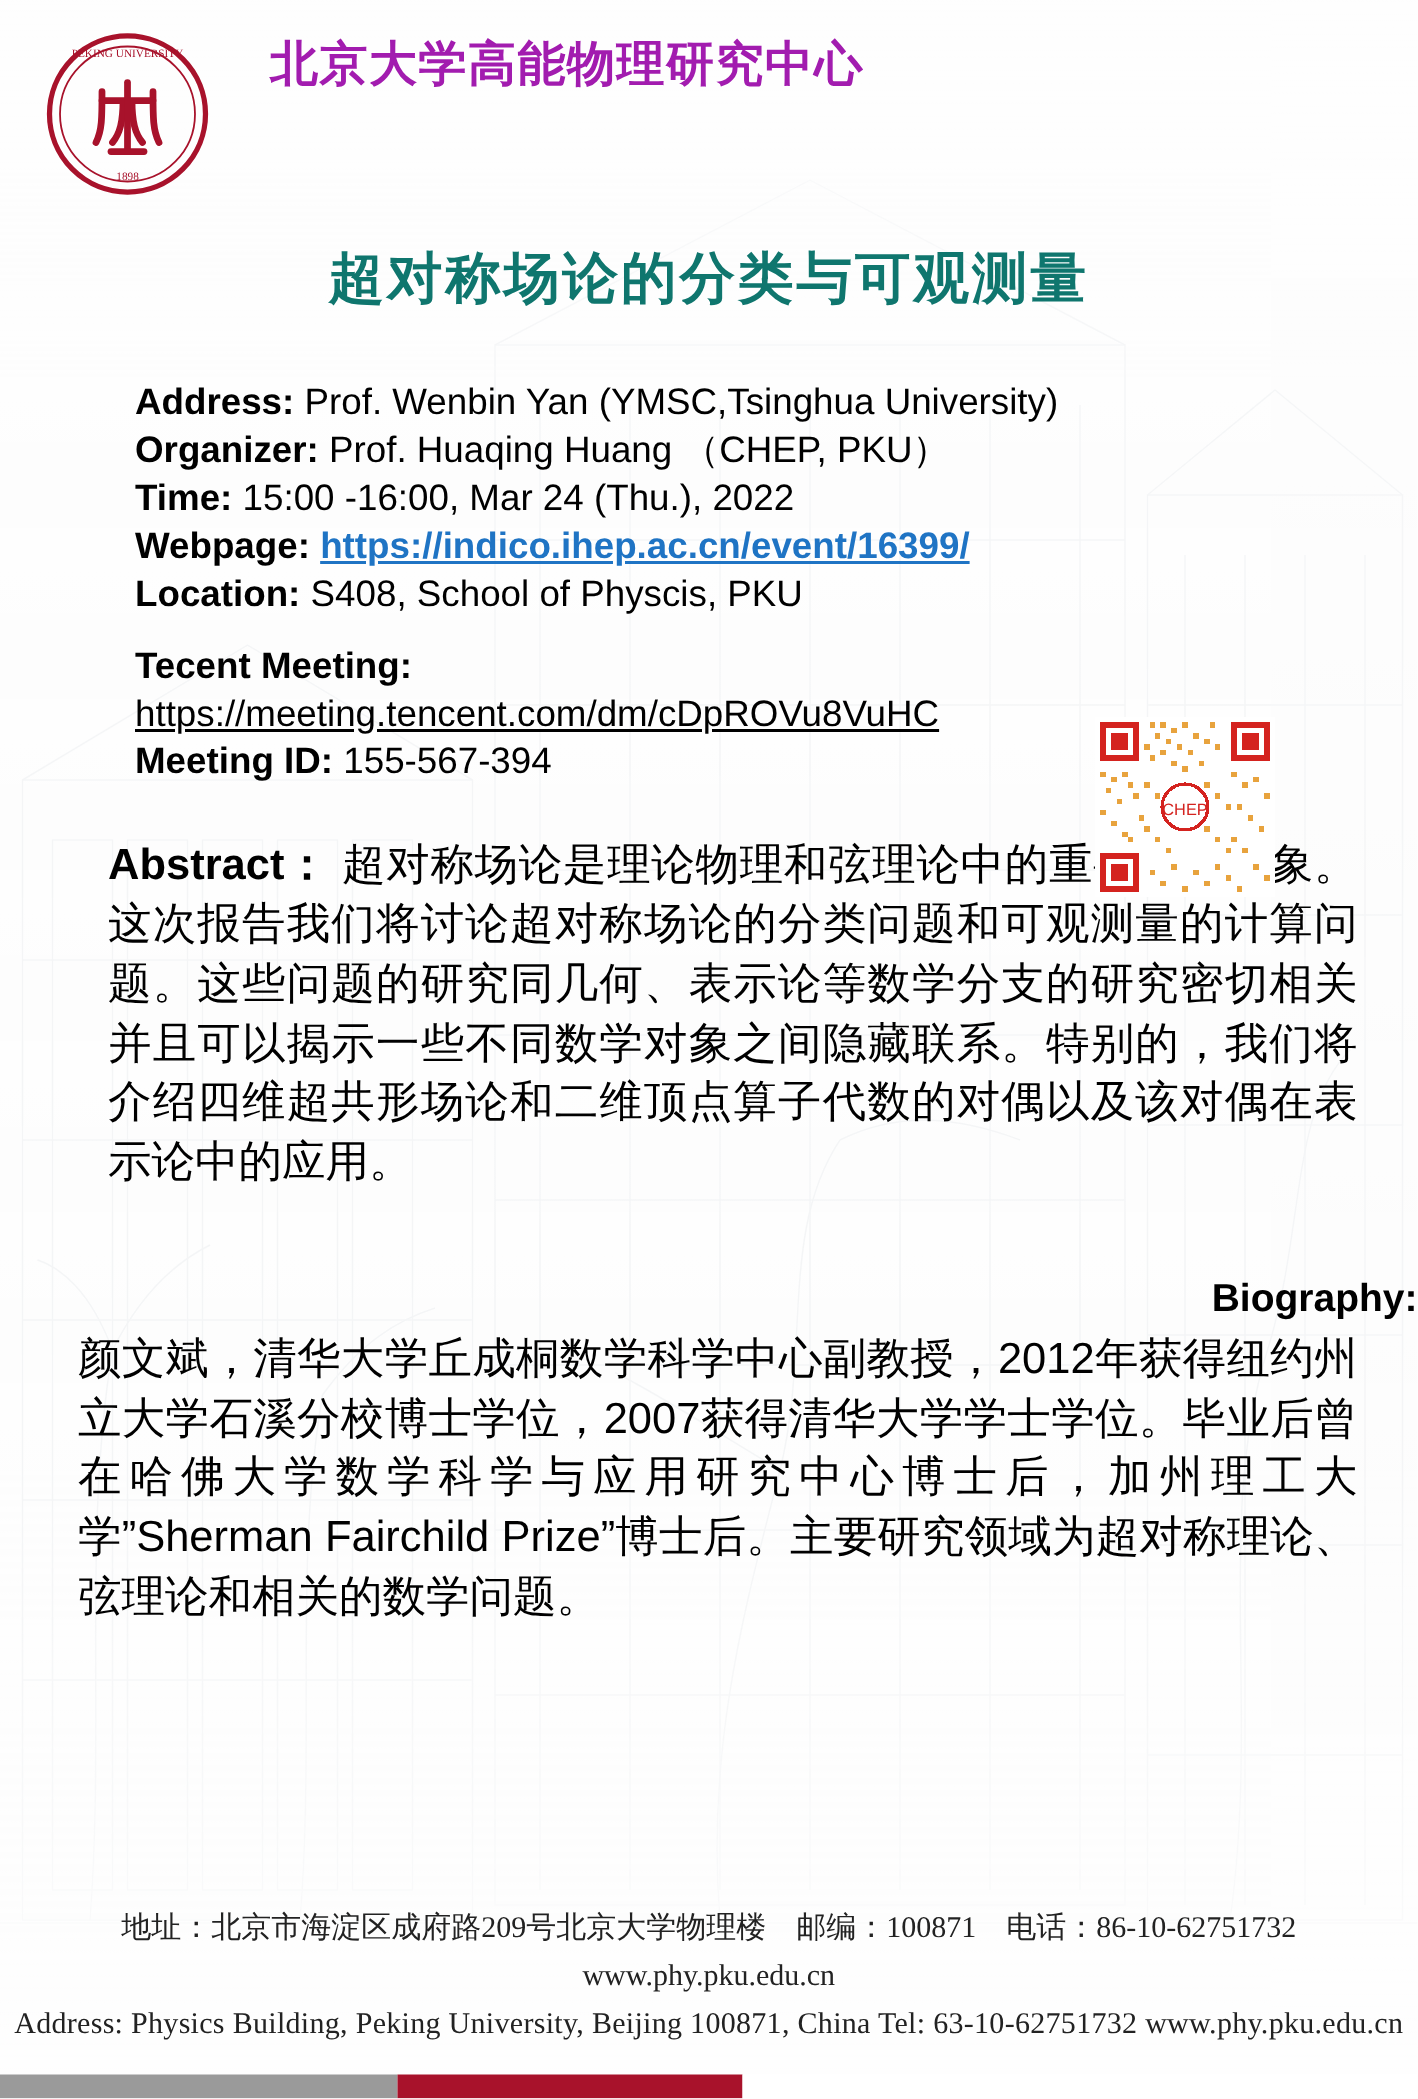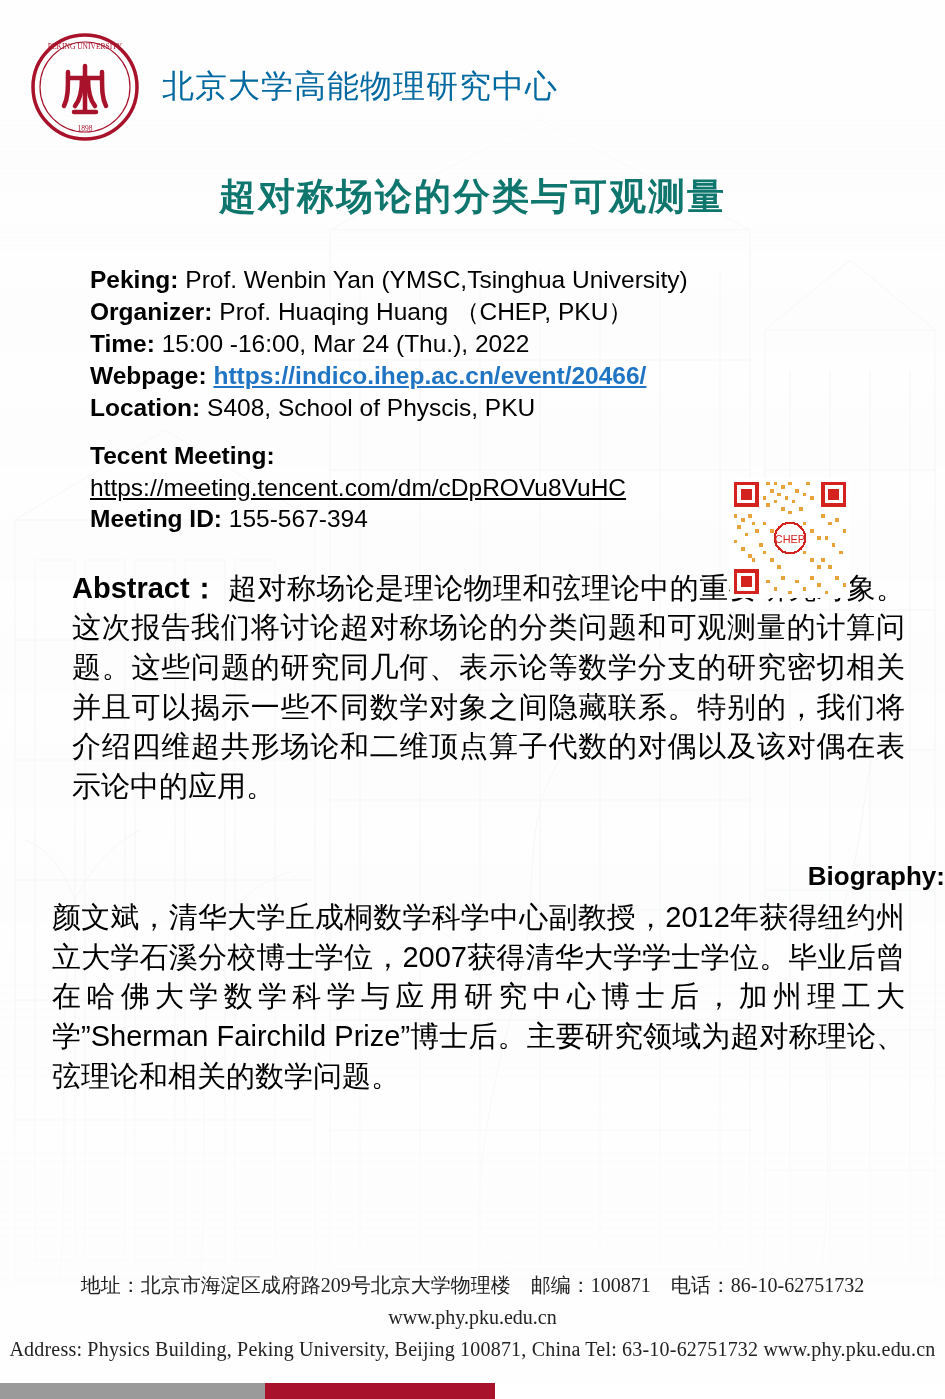--- a/index.html
+++ b/index.html
@@ -32,33 +32,32 @@
     pointer-events: none;
   }
   .content {
     position: relative;
     z-index: 5;
   }
 
   
   .header {
     display: flex;
-    align-items: center;
-    padding: 32px 0 0 30px;
+    padding: 21px 0 0 30px;
   }
   .logo {
     width: 110px;
     height: 110px;
     flex: 0 0 110px;
   }
   .org-name {
     font-size: 32px;
-    font-weight: normal;
-    color: #0369a1;
-    margin-left: 22px;
+    font-weight: bold;
+    color: #a21caf;
+    margin-left: 40px;
     letter-spacing: 1px;
     white-space: nowrap;
   }
 
   .title {
     text-align: center;
     color: #0f766e;
     font-size: 37px;
     font-weight: bold;
     margin-top: 30px;
@@ -237,31 +236,31 @@
           <text x="55" y="99" text-anchor="middle">1898</text>
         </g>
       </svg>
       <div class="org-name">北京大学高能物理研究中心</div>
     </div>
 
     <div class="title">超对称场论的分类与可观测量</div>
 
     <div class="info">
       <div class="row">
-        <span class="lbl">Peking:</span><span> Prof. Wenbin Yan (YMSC,Tsinghua University)</span>
+        <span class="lbl">Address:</span><span> Prof. Wenbin Yan (YMSC,Tsinghua University)</span>
       </div>
       <div class="row">
         <span class="lbl">Organizer:</span><span> Prof. Huaqing Huang （CHEP, PKU）</span>
       </div>
       <div class="row">
         <span class="lbl">Time:</span><span> 15:00 -16:00, Mar 24 (Thu.), 2022</span>
       </div>
       <div class="row">
         <span class="lbl">Webpage:</span>
-        <span class="link">https://indico.ihep.ac.cn/event/20466/</span>
+        <span class="link">https://indico.ihep.ac.cn/event/16399/</span>
       </div>
       <div class="row">
         <span class="lbl">Location:</span><span> S408, School of Physcis, PKU</span>
       </div>
 
       <div class="meeting-block">
         <div class="meeting-title">Tecent  Meeting:</div>
         <div>
           <span class="link-plain">https://meeting.tencent.com/dm/cDpROVu8VuHC</span>
         </div>

